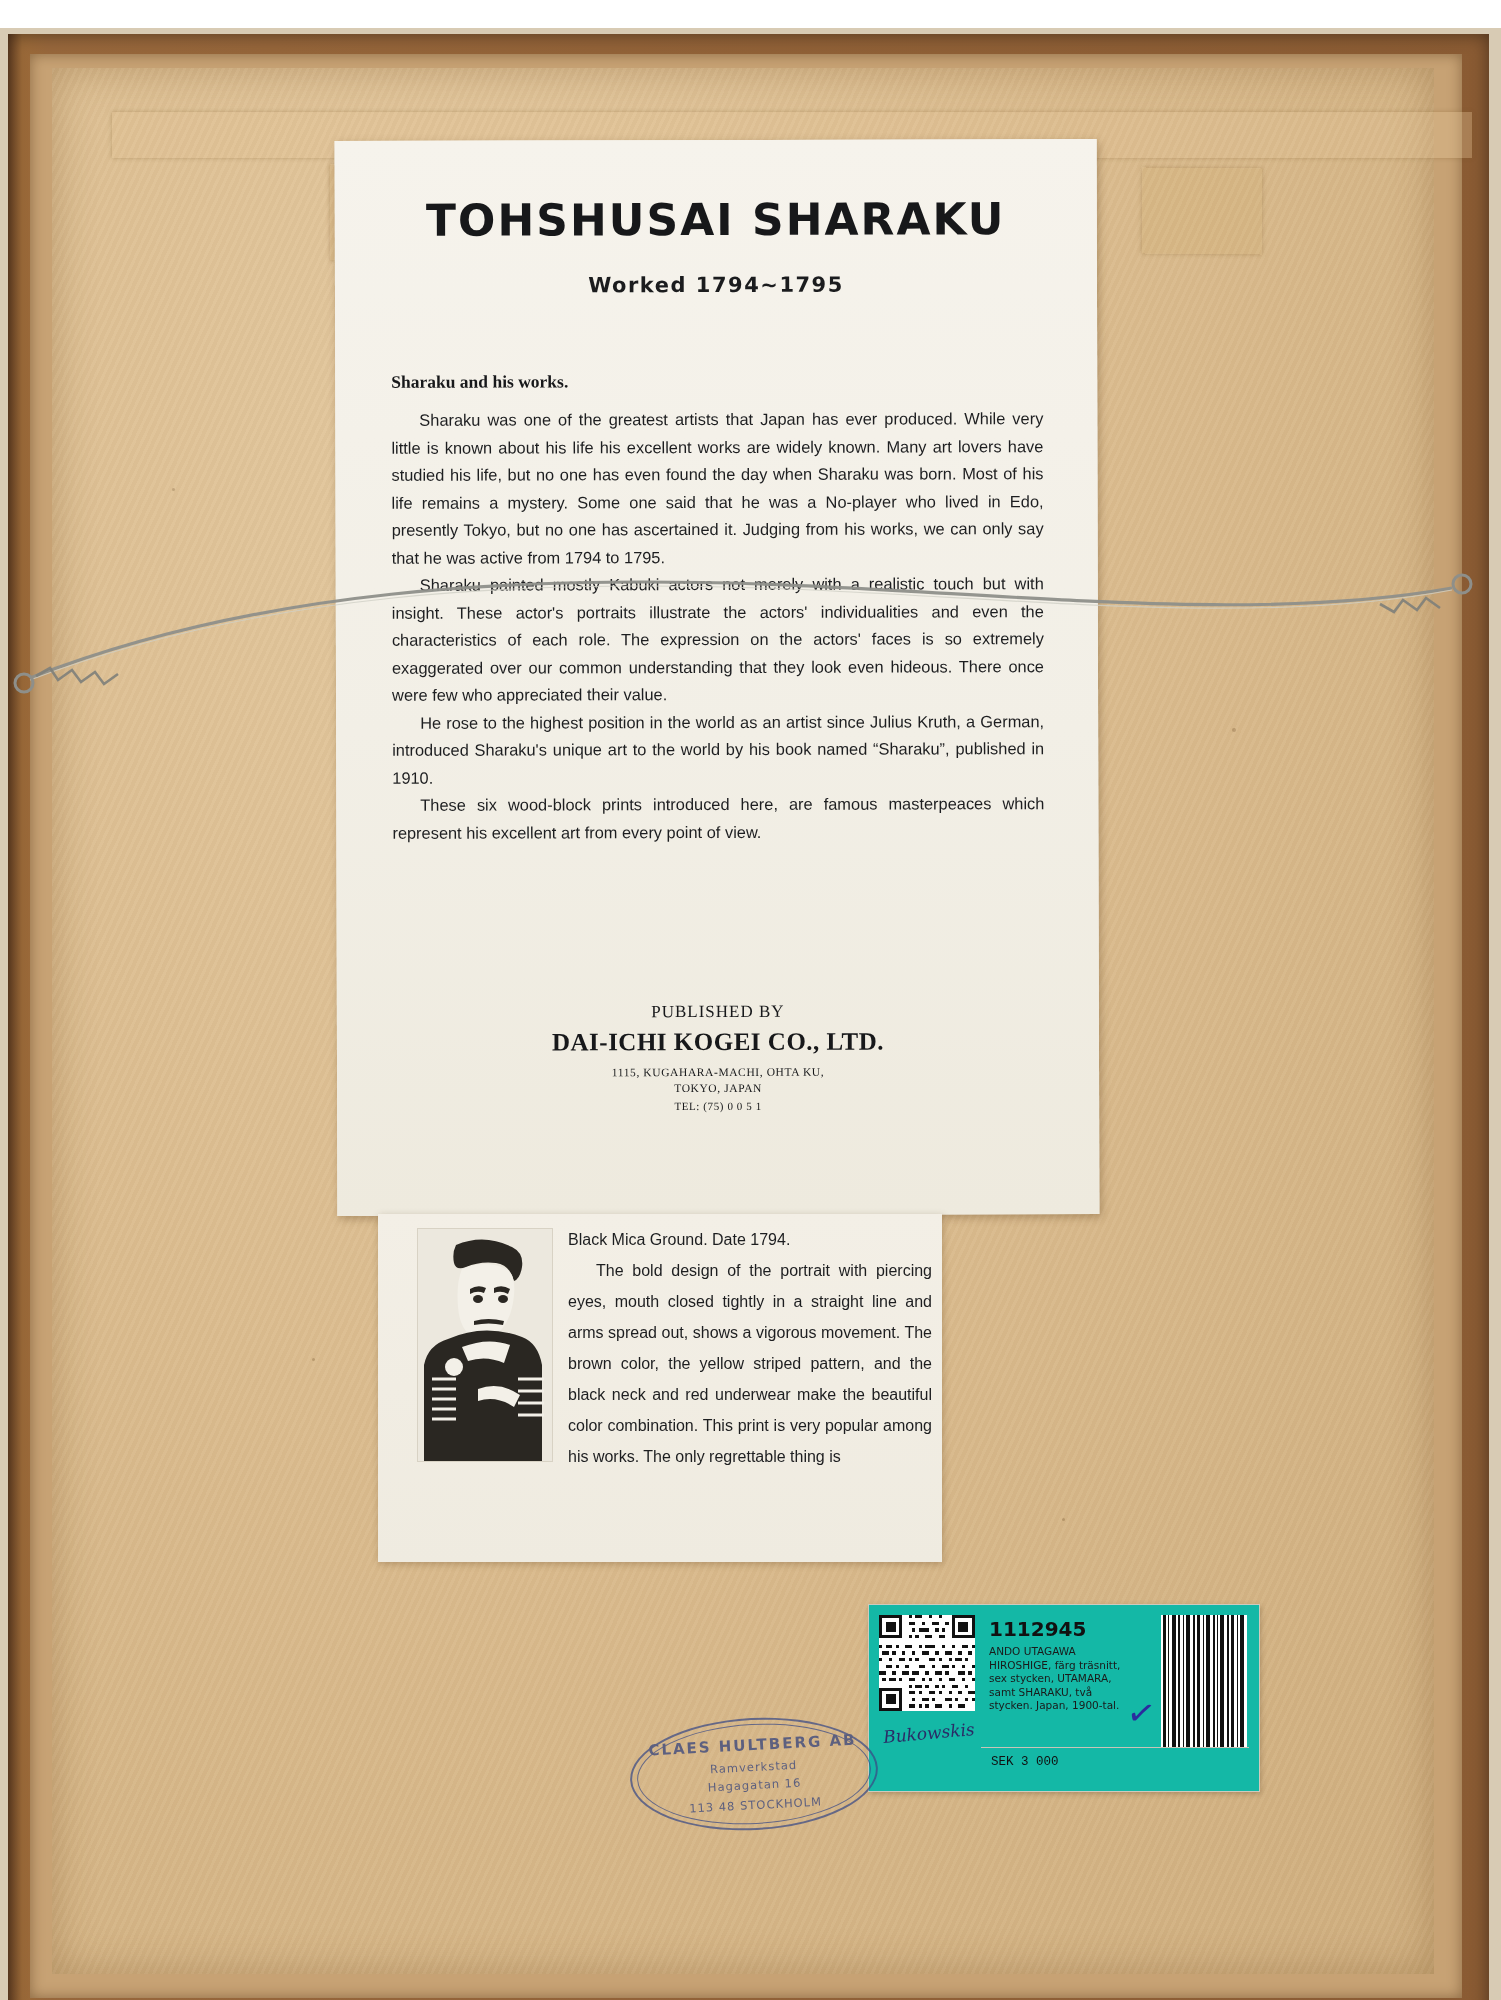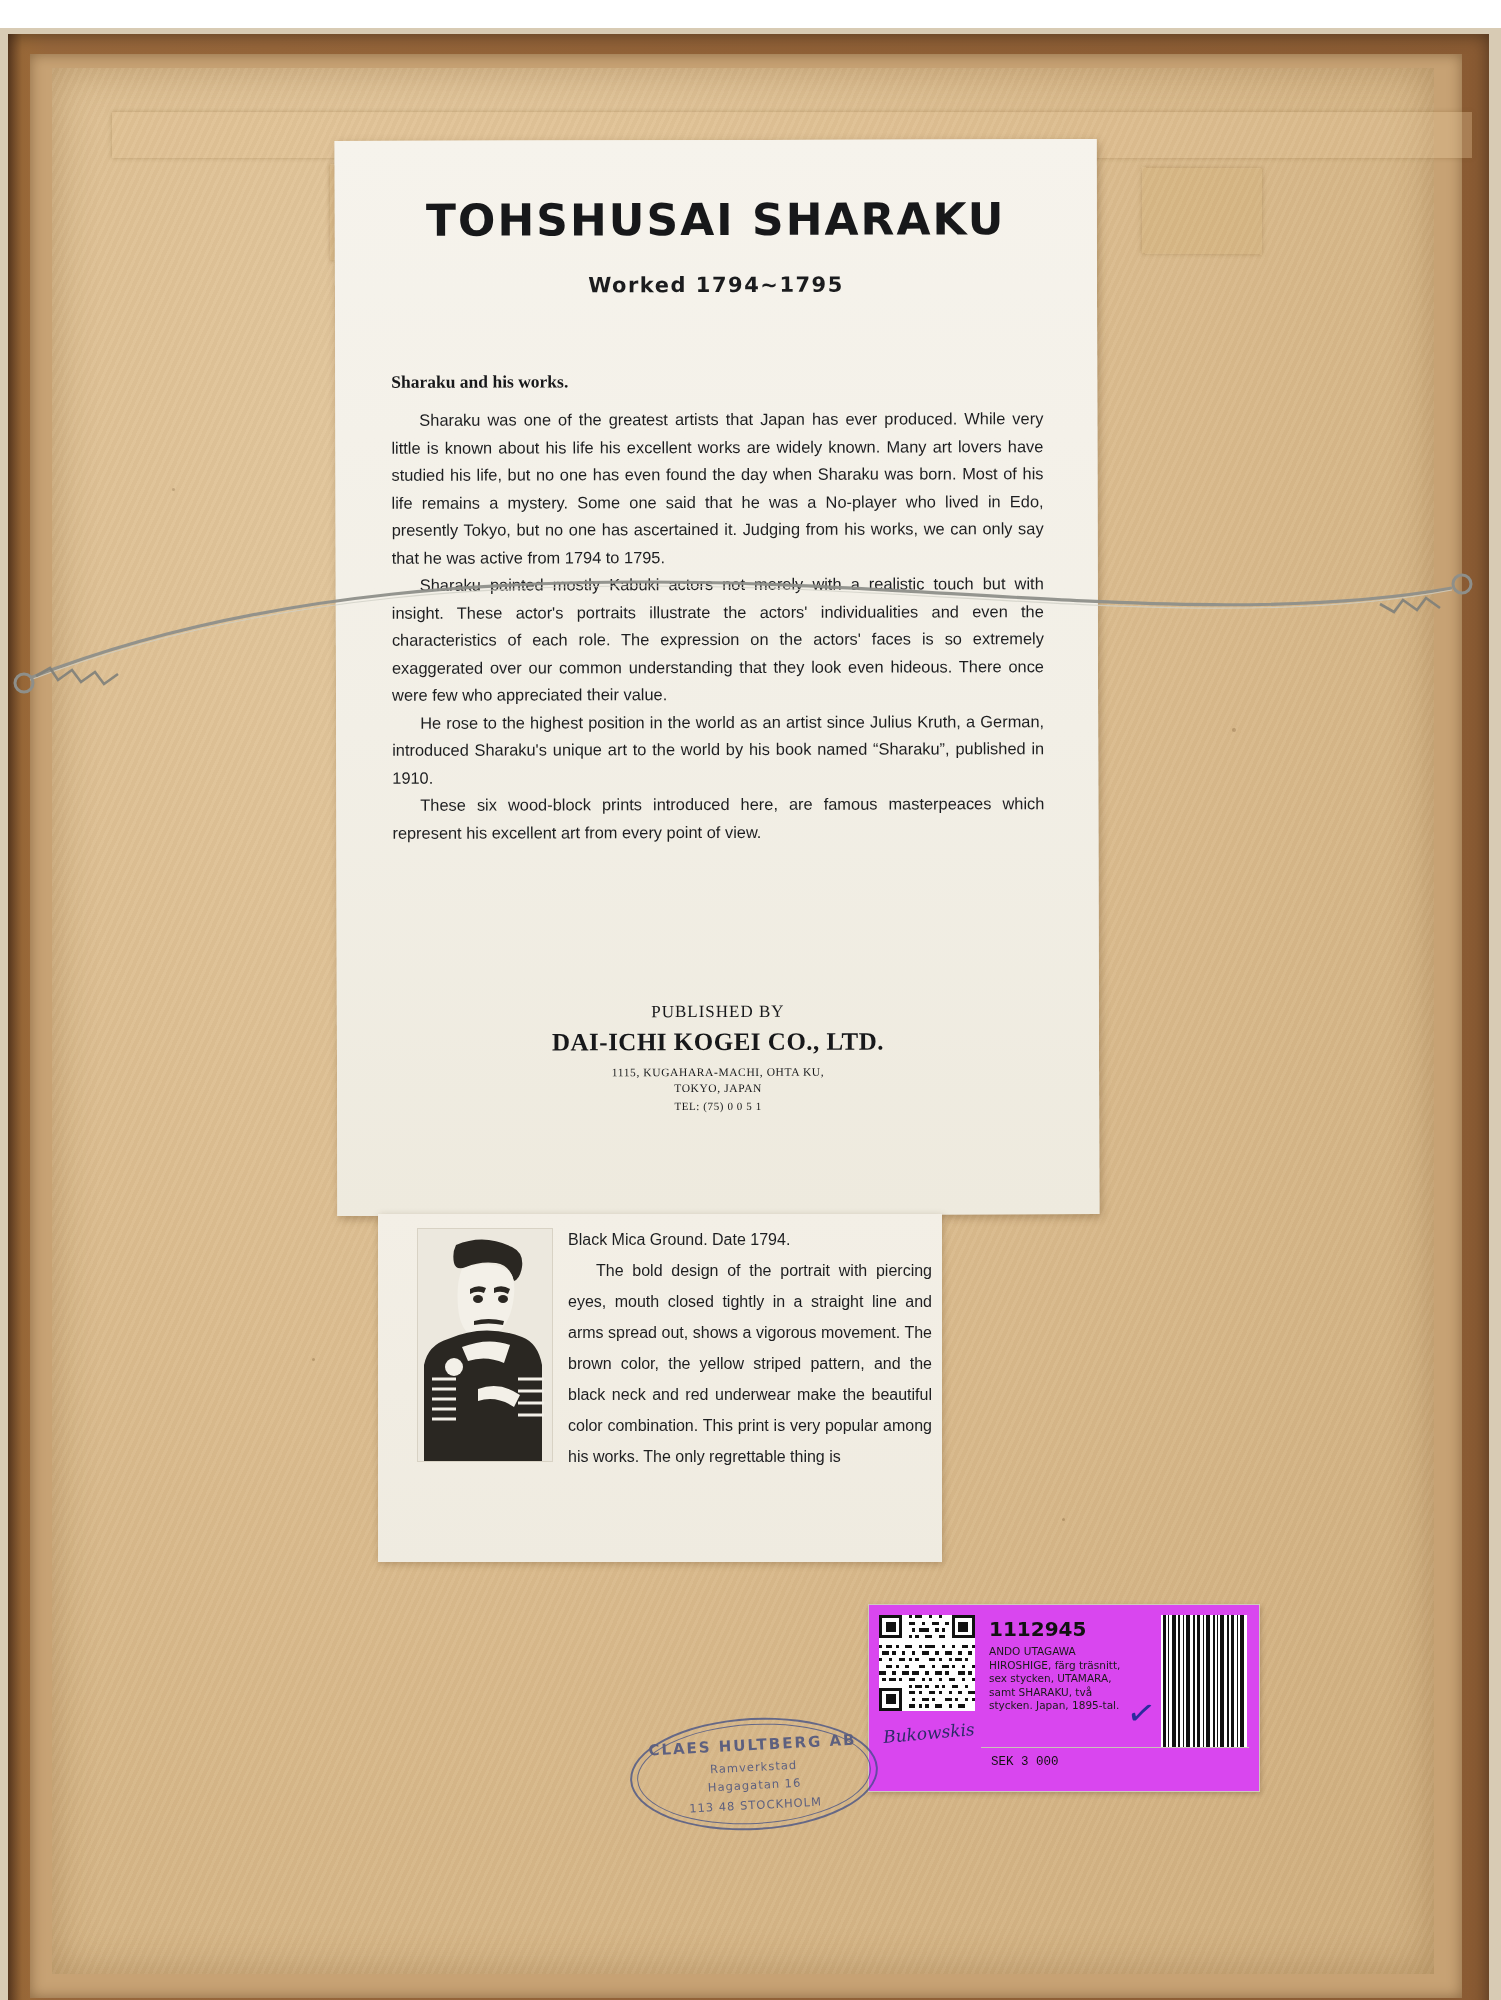--- a/index.html
+++ b/index.html
@@ -107,21 +107,21 @@
   .clip-text .firstline{text-indent:0;}
   .clip-tail{
     position:absolute;left:14px;top:252px;right:14px;
     font-family:"Liberation Sans",sans-serif;font-size:16px;line-height:31px;color:#1d1e20;
     text-align:justify;
   }
 
   
   .label{
     position:absolute;left:868px;top:1576px;width:390px;height:186px;
-    background:#d946ef;border:1px solid #cfcabd;
+    background:#14b8a6;border:1px solid #cfcabd;
     box-shadow:1px 2px 5px rgba(80,55,25,.28);
   }
   .label .qr{position:absolute;left:10px;top:10px;width:96px;height:96px;}
   .label .lot{
     position:absolute;left:120px;top:12px;
     font-family:"DejaVu Sans",sans-serif;font-weight:700;font-size:20px;color:#111;
   }
   .label .desc{
     position:absolute;left:120px;top:40px;width:150px;
     font-family:"DejaVu Sans",sans-serif;font-size:10.5px;line-height:13.5px;color:#1a1a1a;
@@ -262,21 +262,21 @@
         <path d="M2 15h2v1H2zM5 15h1v1H5zM8 15h1v1H8zM12 15h2v1h-2zM16 15h1v1h-1zM19 15h2v1h-2zM22 15h1v1h-1zM25 15h1v1h-1zM28 15h1v1h-1z"></path>
         <path d="M0 17h2v1H0zM4 17h1v1H4zM7 17h2v1H7zM10 17h2v1h-2zM14 17h1v1h-1zM17 17h2v1h-2zM20 17h1v1h-1zM24 17h2v1h-2zM27 17h1v1h-1z"></path>
         <path d="M1 19h1v1H1zM3 19h2v1H3zM6 19h1v1H6zM9 19h2v1H9zM13 19h1v1h-1zM15 19h1v1h-1zM18 19h1v1h-1zM21 19h2v1h-2zM25 19h1v1h-1zM28 19h1v1h-1z"></path>
         <path d="M9 21h1v1H9zM11 21h2v1h-2zM14 21h1v1h-1zM17 21h1v1h-1zM19 21h1v1h-1zM22 21h2v1h-2zM26 21h1v1h-1z"></path>
         <path d="M9 23h2v1H9zM12 23h1v1h-1zM15 23h2v1h-2zM18 23h1v1h-1zM21 23h1v1h-1zM24 23h1v1h-1zM27 23h2v1h-2z"></path>
         <path d="M10 25h1v1h-1zM13 25h2v1h-2zM16 25h1v1h-1zM20 25h2v1h-2zM23 25h1v1h-1zM26 25h1v1h-1zM28 25h1v1h-1z"></path>
         <path d="M9 27h2v1H9zM12 27h1v1h-1zM14 27h1v1h-1zM17 27h2v1h-2zM21 27h1v1h-1zM24 27h2v1h-2z"></path>
       </g>
     </svg>
     <div class="lot">1112945</div>
-    <div class="desc">ANDO UTAGAWA HIROSHIGE, färg träsnitt, sex stycken, UTAMARA, samt SHARAKU, två stycken. Japan, 1895-tal.</div>
+    <div class="desc">ANDO UTAGAWA HIROSHIGE, färg träsnitt, sex stycken, UTAMARA, samt SHARAKU, två stycken. Japan, 1900-tal.</div>
     <svg class="barcode" viewBox="0 0 86 132" preserveAspectRatio="none">
       <rect width="86" height="132" fill="#fff"></rect>
       <g fill="#111">
         <rect x="2" y="0" width="3" height="132"></rect>
         <rect x="7" y="0" width="1" height="132"></rect>
         <rect x="11" y="0" width="4" height="132"></rect>
         <rect x="17" y="0" width="2" height="132"></rect>
         <rect x="22" y="0" width="1" height="132"></rect>
         <rect x="25" y="0" width="4" height="132"></rect>
         <rect x="32" y="0" width="2" height="132"></rect>

